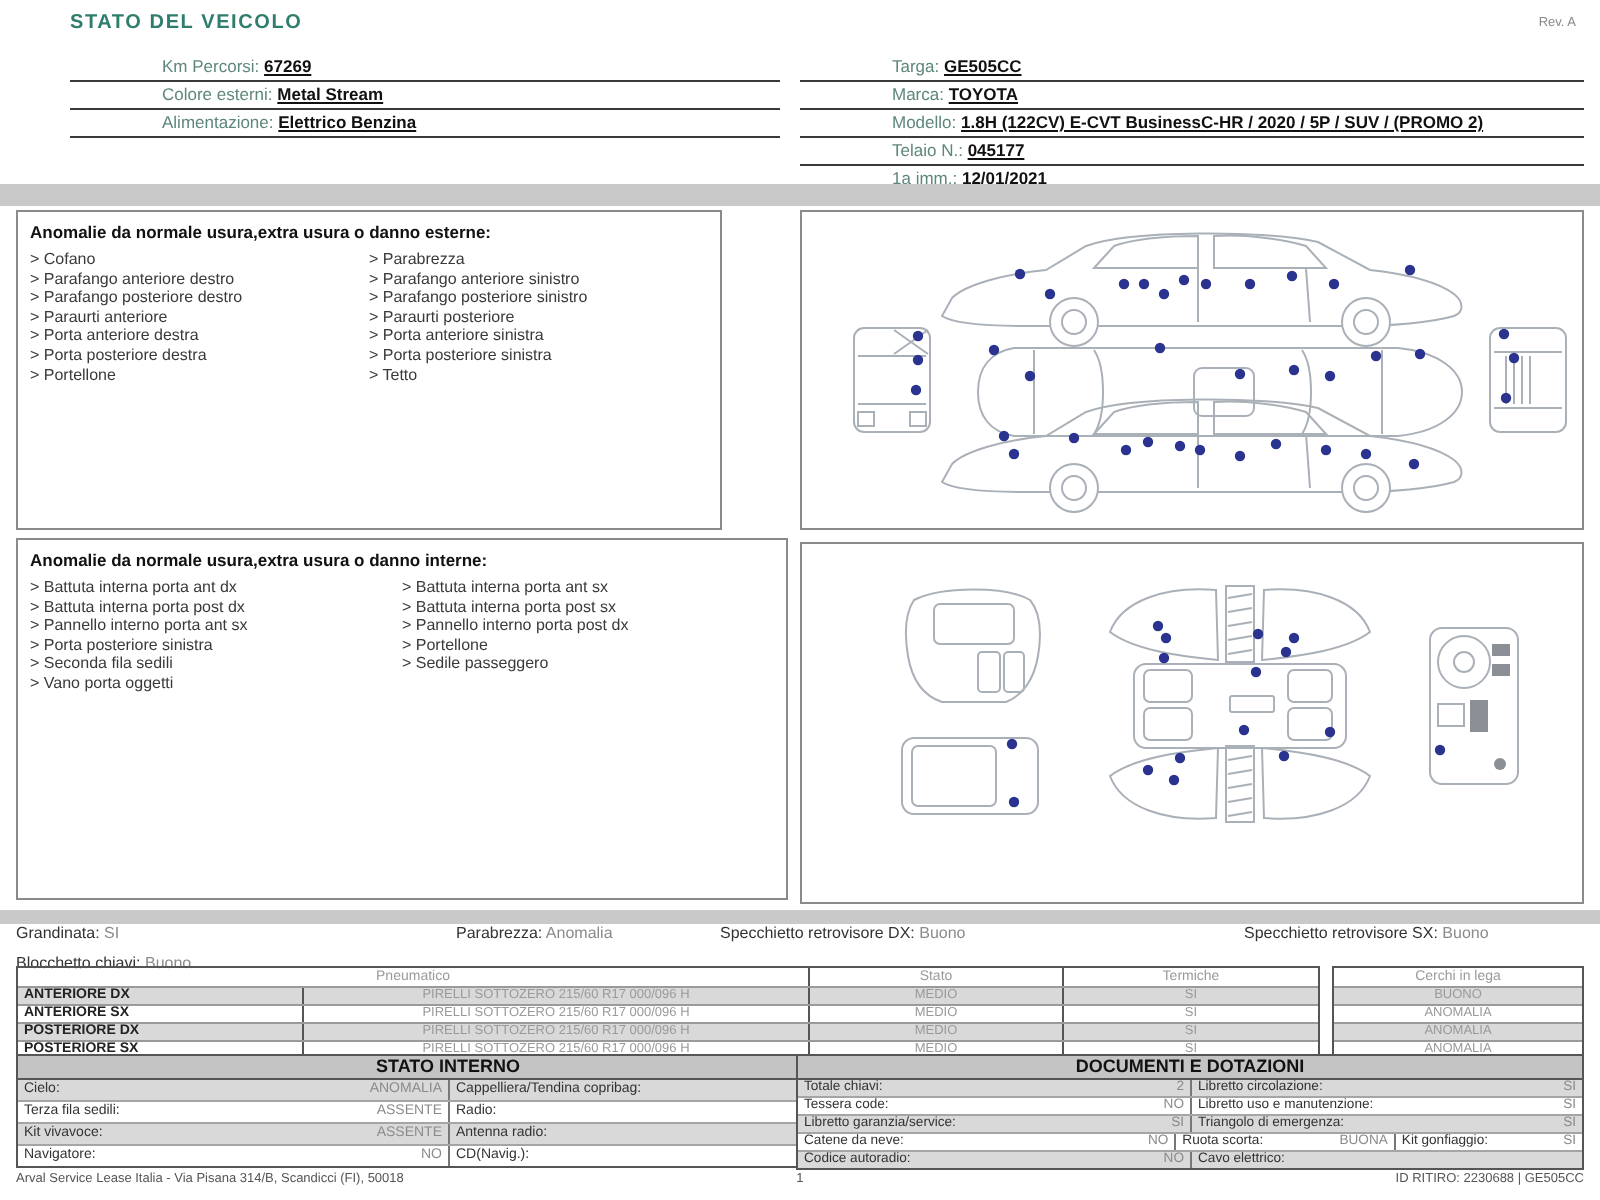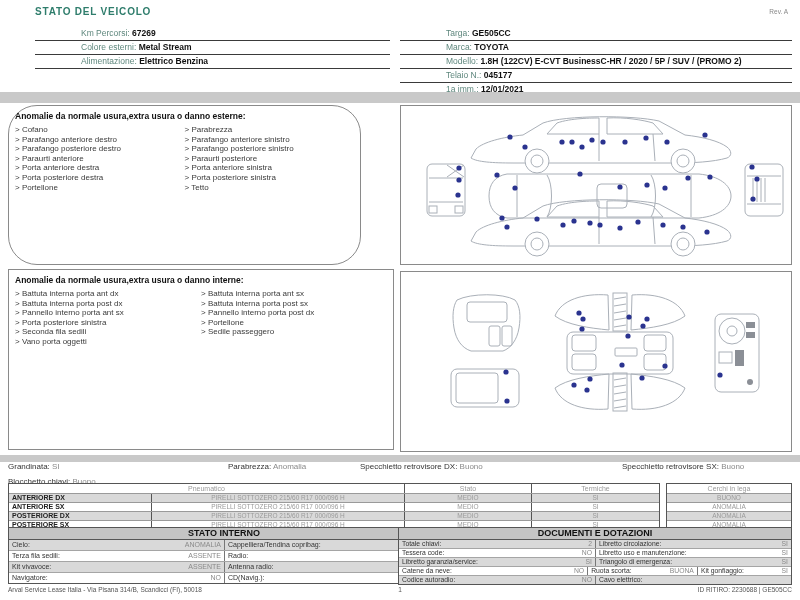--- a/index.html
+++ b/index.html
@@ -9,28 +9,28 @@
     overflow:hidden;
   }
   .title{position:absolute;left:35px;top:6px;font-size:10px;font-weight:bold;
     color:#2f7d6c;letter-spacing:.8px;}
   .rev{position:absolute;right:12px;top:8px;font-size:6.5px;color:#888;}
 
   .hdr-left{position:absolute;left:35px;top:27px;width:355px;}
   .hdr-right{position:absolute;left:400px;top:27px;width:392px;}
   .hdr-row{border-bottom:1px solid #3a3a3a;padding:1px 0 2px;font-size:8.5px;line-height:10px;}
   .hdr-row .lbl{color:#5d867c;padding-left:46px;}
-  .hdr-row .val{font-weight:bold;color:#111;}
+  .hdr-row .val{font-weight:bold;color:#111;text-decoration:underline;}
 
   .band{position:absolute;left:0;width:800px;background:#c9c9c9;}
   .band1{top:92px;height:11px;}
   .band2{top:455px;height:7px;}
 
   .sec{position:absolute;border:1px solid #8a8a8a;background:#fff;box-sizing:border-box;}
-  .sec-ext-l{left:8px;top:105px;width:353px;height:160px;border-radius:29px;}
+  .sec-ext-l{left:8px;top:105px;width:353px;height:160px;}
   .sec-ext-r{left:400px;top:105px;width:392px;height:160px;}
   .sec-int-l{left:8px;top:269px;width:386px;height:181px;}
   .sec-int-r{left:400px;top:271px;width:392px;height:181px;}
   .sec-title{margin:5px 6px 3px;font-size:8.5px;font-weight:bold;color:#111;}
   .cols{display:flex;padding:1px 6px;}
   .col{width:50%;}
   .item{font-size:8px;line-height:9.6px;color:#3a3a3a;white-space:nowrap;}
 
   .diagram{display:block;}
   .ln{stroke:#aab0b8;fill:none;stroke-width:1;}

